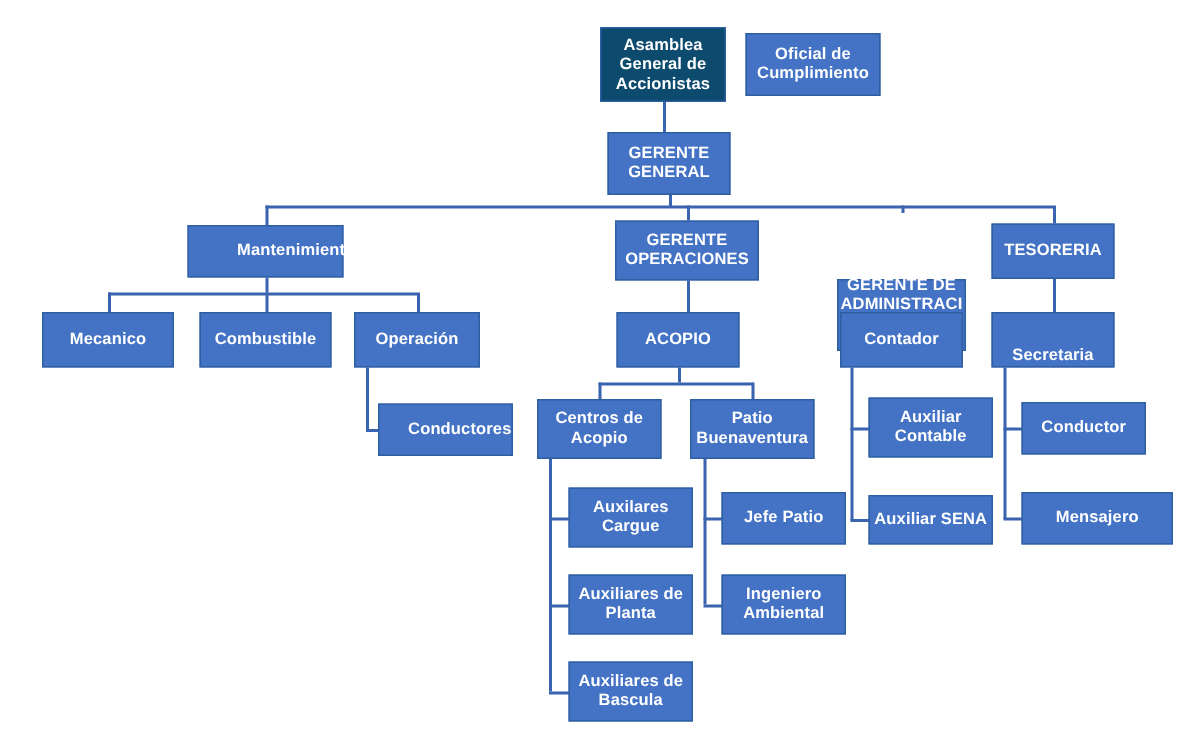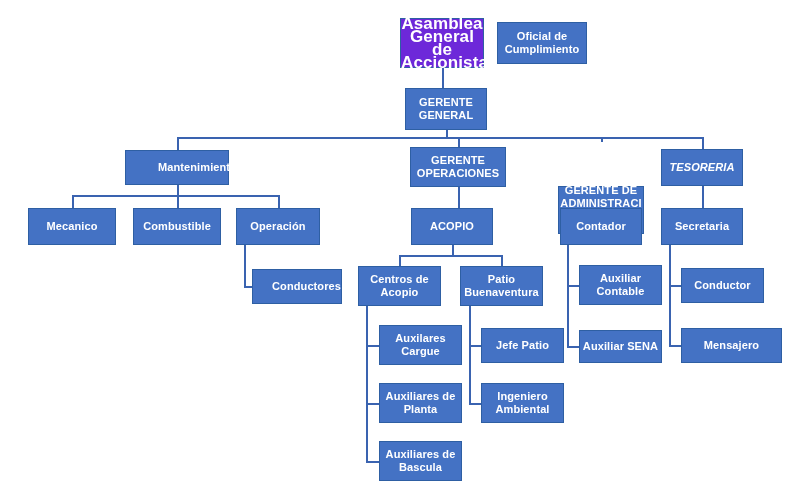--- a/index.html
+++ b/index.html
@@ -82,40 +82,40 @@
       <div class="conn v" style="left: 601px; top: 190px; height: 19px; background: rgb(58, 99, 176);"></div>
       <div class="conn v" style="left: 567px; top: 245px; height: 102px; background: rgb(58, 99, 176);"></div>
       <div class="conn h" style="left: 567px; top: 285px; width: 13px; background: rgb(58, 99, 176);"></div>
       <div class="conn h" style="left: 567px; top: 346px; width: 13px; background: rgb(58, 99, 176);"></div>
       <div class="conn v" style="left: 702px; top: 186px; height: 23px; background: rgb(58, 99, 176);"></div>
       <div class="conn v" style="left: 669px; top: 245px; height: 101px; background: rgb(58, 99, 176);"></div>
       <div class="conn h" style="left: 669px; top: 285px; width: 13px; background: rgb(58, 99, 176);"></div>
       <div class="conn h" style="left: 669px; top: 345px; width: 13px; background: rgb(58, 99, 176);"></div>
     </div>
   <div id="node-layer">
-      <div class="node" style="left: 400px; top: 18px; width: 84px; height: 50px; background: #6d28d9; border-color: rgb(46, 95, 163); color: rgb(255, 255, 255); font-size: 17px;"><span class="lbl">Asamblea
+      <div class="node" style="left: 400px; top: 18px; width: 84px; height: 50px; background: #0c4a6e; border-color: rgb(46, 95, 163); color: rgb(255, 255, 255); font-size: 11px;"><span class="lbl">Asamblea
 General de
 Accionistas</span></div>
       <div class="node" style="left: 497px; top: 22px; width: 90px; height: 42px; background: rgb(68, 114, 196); border-color: rgb(46, 95, 163); color: rgb(255, 255, 255); font-size: 11px;"><span class="lbl">Oficial de
 Cumplimiento</span></div>
       <div class="node" style="left: 405px; top: 88px; width: 82px; height: 42px; background: rgb(68, 114, 196); border-color: rgb(46, 95, 163); color: rgb(255, 255, 255); font-size: 11px;"><span class="lbl">GERENTE
 GENERAL</span></div>
       <div class="node" style="left: 125px; top: 150px; width: 104px; height: 35px; background: rgb(68, 114, 196); border-color: rgb(46, 95, 163); color: rgb(255, 255, 255); font-size: 11px; padding-left: 32px;"><span class="lbl">Mantenimiento</span></div>
       <div class="node" style="left: 410px; top: 147px; width: 96px; height: 40px; background: rgb(68, 114, 196); border-color: rgb(46, 95, 163); color: rgb(255, 255, 255); font-size: 11px;"><span class="lbl">GERENTE
 OPERACIONES</span></div>
       <div class="node overflow" style="left: 558px; top: 142px; width: 86px; height: 48px; background: rgb(68, 114, 196); border-color: rgb(46, 95, 163); color: rgb(255, 255, 255); font-size: 11px; margin-top: 44px;"><span class="lbl">GERENTE DE
 ADMINISTRACI
 ON Y FINANZAS</span></div>
-      <div class="node" style="left: 661px; top: 149px; width: 82px; height: 37px; background: rgb(68, 114, 196); border-color: rgb(46, 95, 163); color: rgb(255, 255, 255); font-size: 11px; font-style: italic;"><span class="lbl">TESORERIA</span></div>
+      <div class="node" style="left: 661px; top: 149px; width: 82px; height: 37px; background: rgb(68, 114, 196); border-color: rgb(46, 95, 163); color: rgb(255, 255, 255); font-size: 11px;"><span class="lbl">TESORERIA</span></div>
       <div class="node" style="left: 28px; top: 208px; width: 88px; height: 37px; background: rgb(68, 114, 196); border-color: rgb(46, 95, 163); color: rgb(255, 255, 255); font-size: 11px;"><span class="lbl">Mecanico</span></div>
       <div class="node" style="left: 133px; top: 208px; width: 88px; height: 37px; background: rgb(68, 114, 196); border-color: rgb(46, 95, 163); color: rgb(255, 255, 255); font-size: 11px;"><span class="lbl">Combustible</span></div>
       <div class="node" style="left: 236px; top: 208px; width: 84px; height: 37px; background: rgb(68, 114, 196); border-color: rgb(46, 95, 163); color: rgb(255, 255, 255); font-size: 11px;"><span class="lbl">Operación</span></div>
       <div class="node" style="left: 411px; top: 208px; width: 82px; height: 37px; background: rgb(68, 114, 196); border-color: rgb(46, 95, 163); color: rgb(255, 255, 255); font-size: 11px;"><span class="lbl">ACOPIO</span></div>
       <div class="node" style="left: 560px; top: 208px; width: 82px; height: 37px; background: rgb(68, 114, 196); border-color: rgb(46, 95, 163); color: rgb(255, 255, 255); font-size: 11px;"><span class="lbl">Contador</span></div>
-      <div class="node" style="left: 661px; top: 208px; width: 82px; height: 37px; background: rgb(68, 114, 196); border-color: rgb(46, 95, 163); color: rgb(255, 255, 255); font-size: 11px;"><span class="lbl">Secretaria</span></div>
+      <div class="node" style="left: 661px; top: 208px; width: 82px; height: 37px; background: rgb(68, 114, 196); border-color: rgb(46, 95, 163); color: rgb(255, 255, 255); font-size: 11px; align-items: flex-end;"><span class="lbl">Secretaria</span></div>
       <div class="node" style="left: 252px; top: 269px; width: 90px; height: 35px; background: rgb(68, 114, 196); border-color: rgb(46, 95, 163); color: rgb(255, 255, 255); font-size: 11px; text-align: right;"><span class="lbl">Conductores</span></div>
       <div class="node" style="left: 358px; top: 266px; width: 83px; height: 40px; background: rgb(68, 114, 196); border-color: rgb(46, 95, 163); color: rgb(255, 255, 255); font-size: 11px;"><span class="lbl">Centros de
 Acopio</span></div>
       <div class="node" style="left: 460px; top: 266px; width: 83px; height: 40px; background: rgb(68, 114, 196); border-color: rgb(46, 95, 163); color: rgb(255, 255, 255); font-size: 11px;"><span class="lbl">Patio
 Buenaventura</span></div>
       <div class="node" style="left: 579px; top: 265px; width: 83px; height: 40px; background: rgb(68, 114, 196); border-color: rgb(46, 95, 163); color: rgb(255, 255, 255); font-size: 11px;"><span class="lbl">Auxiliar
 Contable</span></div>
       <div class="node" style="left: 681px; top: 268px; width: 83px; height: 35px; background: rgb(68, 114, 196); border-color: rgb(46, 95, 163); color: rgb(255, 255, 255); font-size: 11px;"><span class="lbl">Conductor</span></div>
       <div class="node" style="left: 379px; top: 325px; width: 83px; height: 40px; background: rgb(68, 114, 196); border-color: rgb(46, 95, 163); color: rgb(255, 255, 255); font-size: 11px;"><span class="lbl">Auxilares
 Cargue</span></div>

